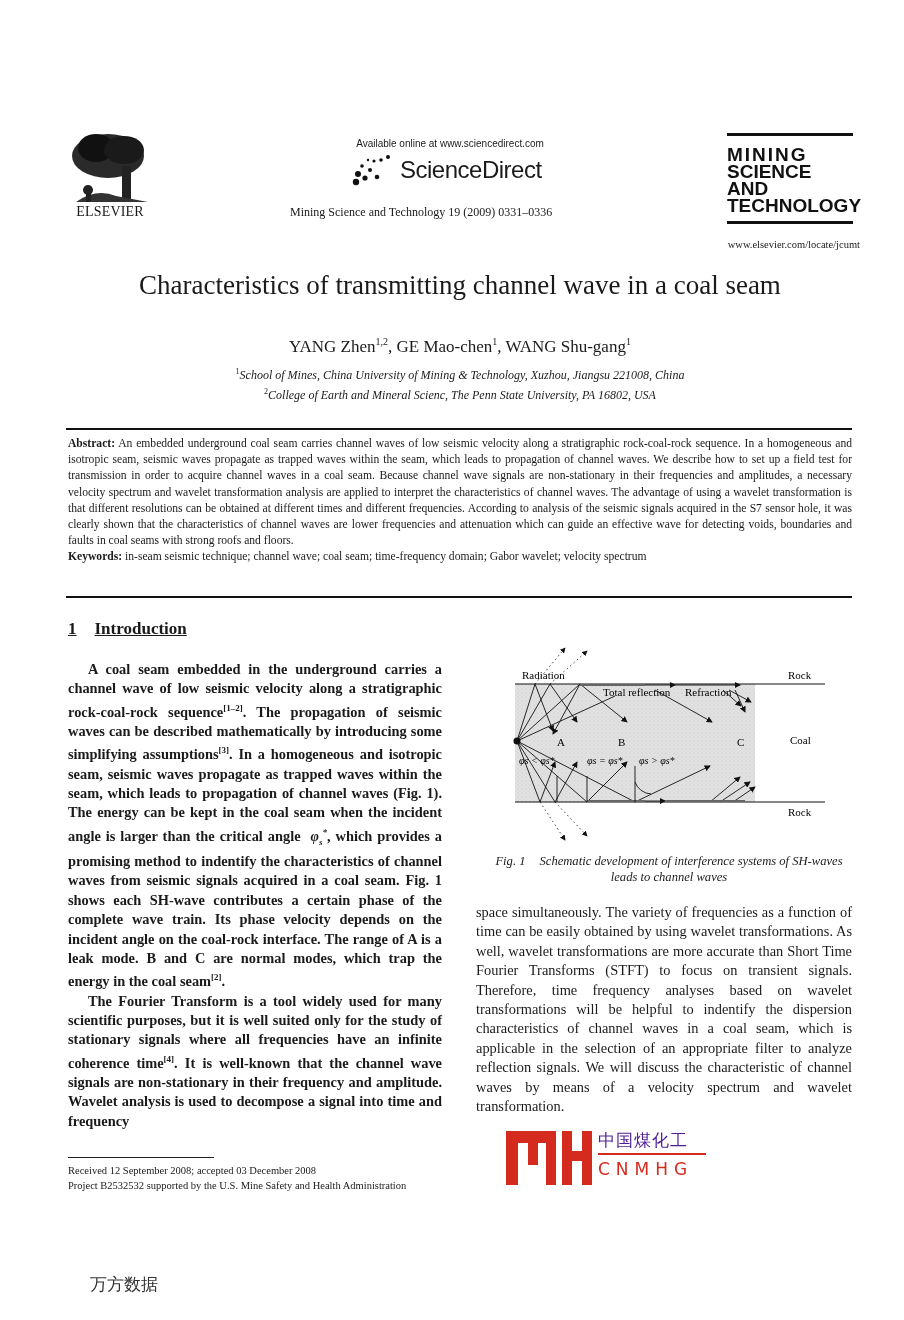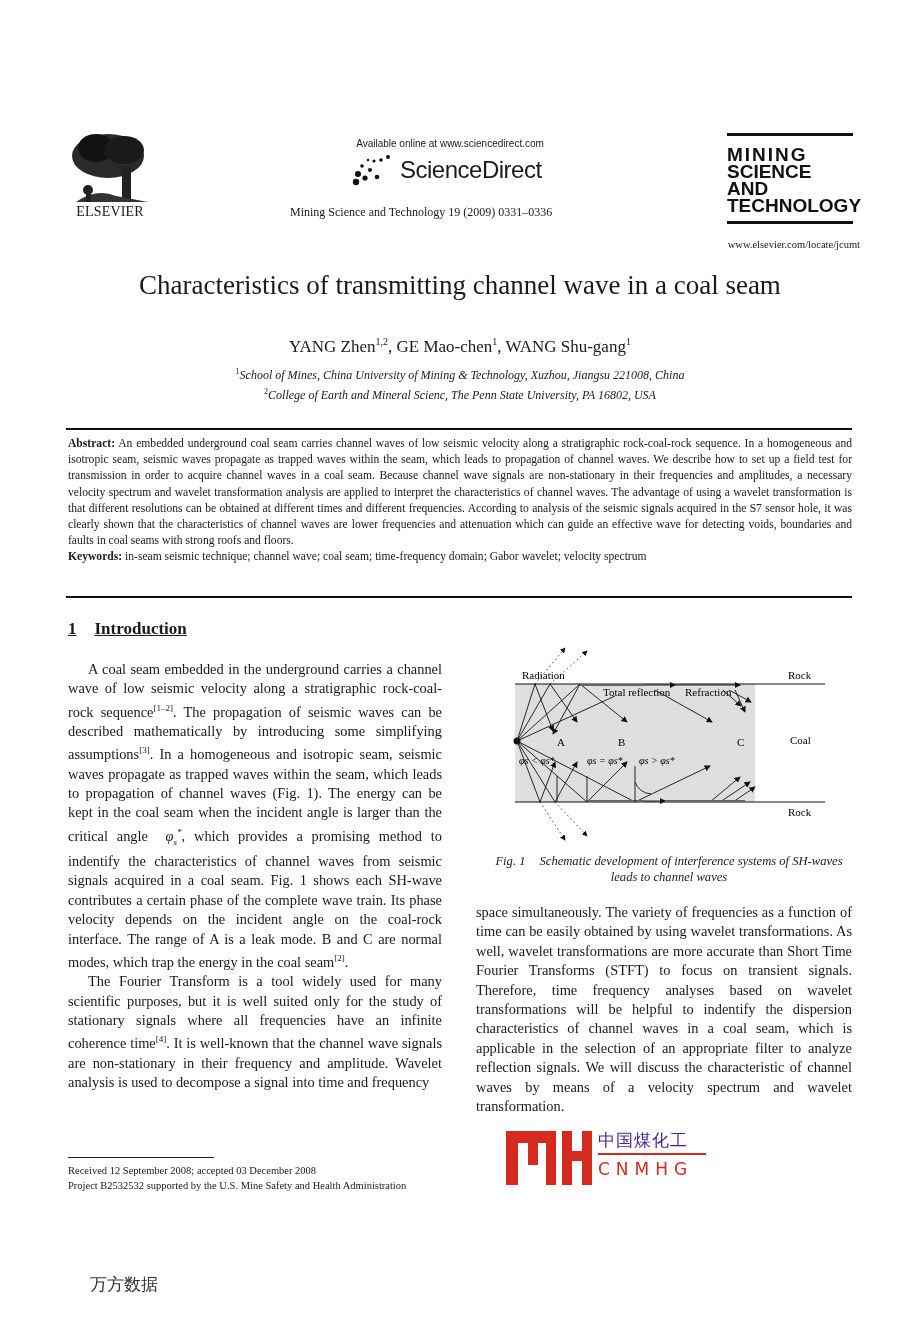--- a/index.html
+++ b/index.html
@@ -34,21 +34,21 @@
   .rule-abs-top { left:66px; top:428px; width:786px; }
   .rule-abs-bot { left:66px; top:596px; width:786px; }
 
   .abstract { left:68px; top:436px; width:784px; font-size:11.6px; line-height:16.2px; text-align:justify; }
   .abstract b { font-weight:bold; }
 
   
   .sec-head { left:68px; top:619px; font-size:17px; font-weight:bold;text-decoration:underline; }
   .sec-head span { margin-right:18px; }
   .col-left { left:68px; top:660px; width:374px; font-size:14.4px; line-height:19.4px; text-align:justify; }
-  .col-left p { margin:0; text-indent:20px; }
+  .col-left p { margin:0; text-indent:20px;font-weight:bold; }
   .col-left sup { font-size:9px; }
   .col-right { left:476px; top:903px; width:376px; font-size:14.4px; line-height:19.4px; text-align:justify; }
   .col-right p { margin:0; }
 
   .fig-wrap { left:505px; top:636px; width:320px; height:210px; }
   .fig-caption { left:486px; top:853px; width:366px; font-size:12.6px; line-height:16px; text-align:center;font-style:italic; }
   .fig-caption .lbl { margin-right:14px; }
 
   .foot-rule { left:68px; top:1157px; width:146px; height:1px; background:#222; }
   .footnotes { left:68px; top:1163px; width:420px; font-size:10.5px; line-height:15px; }

